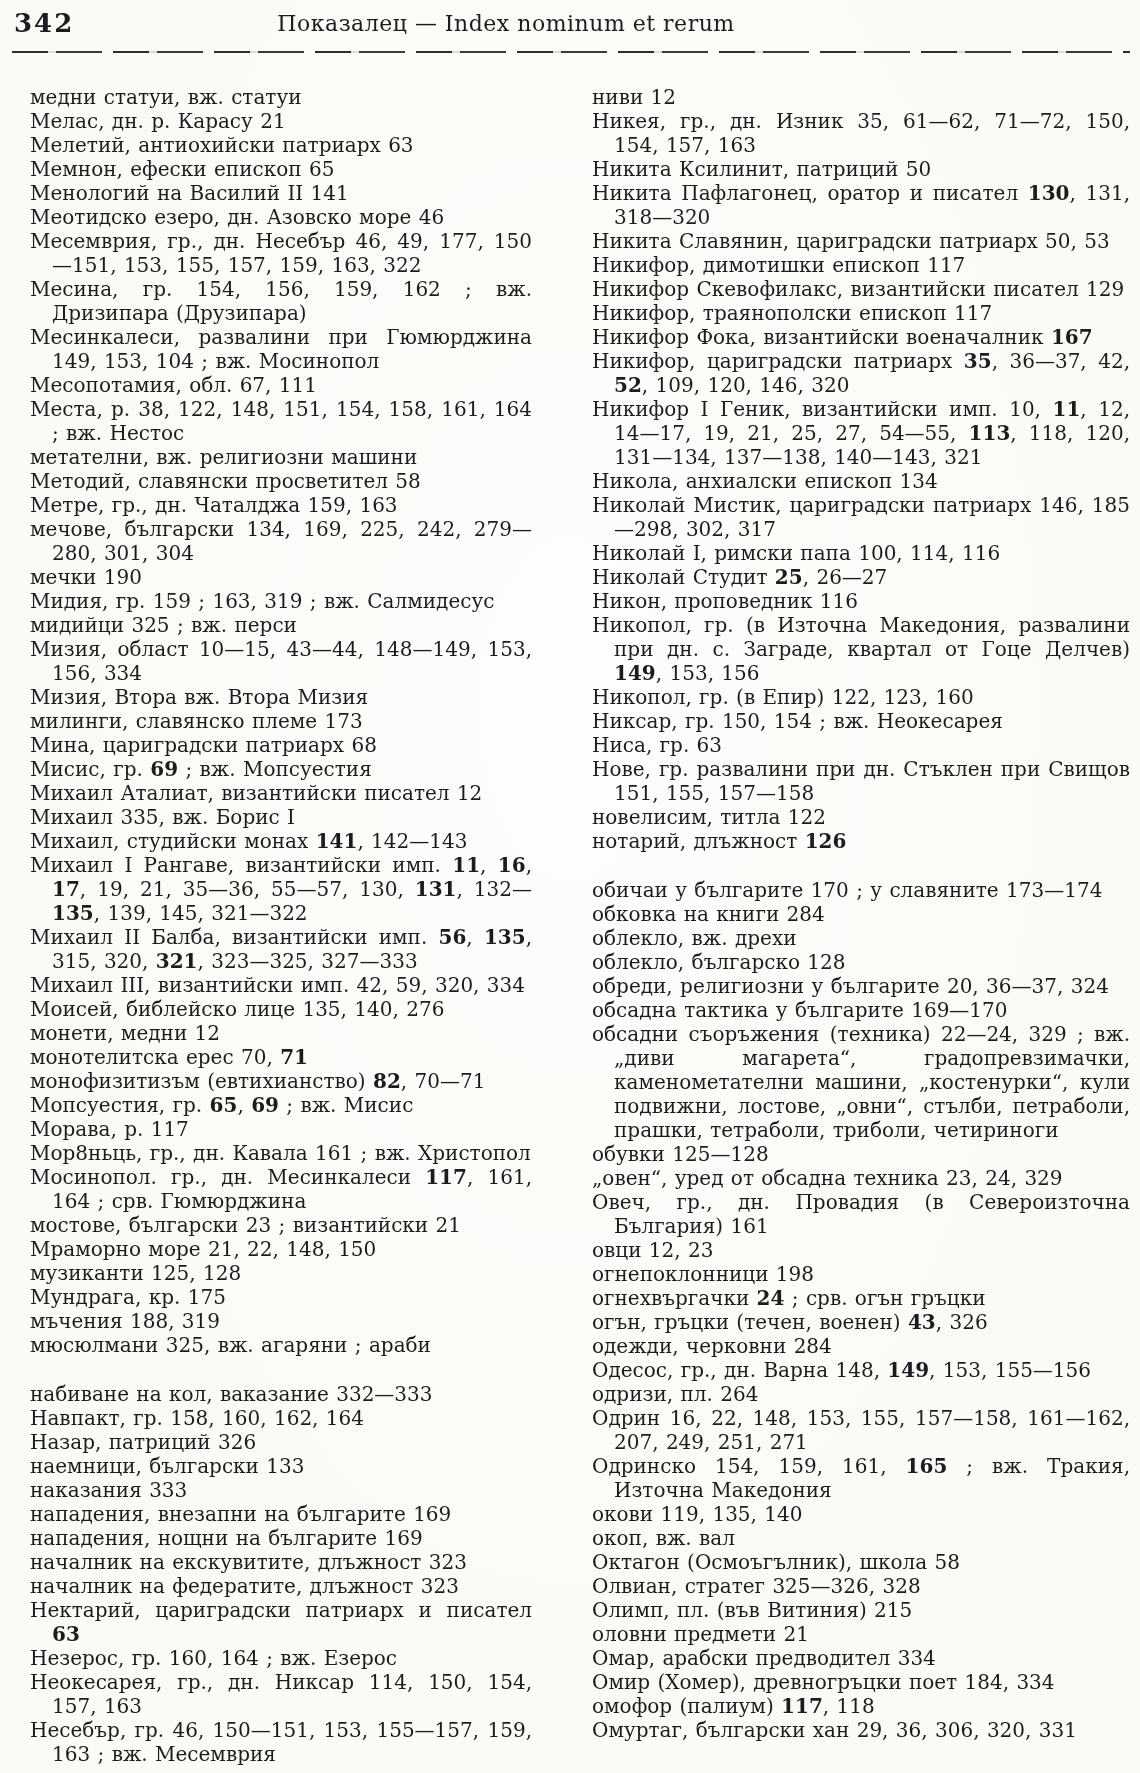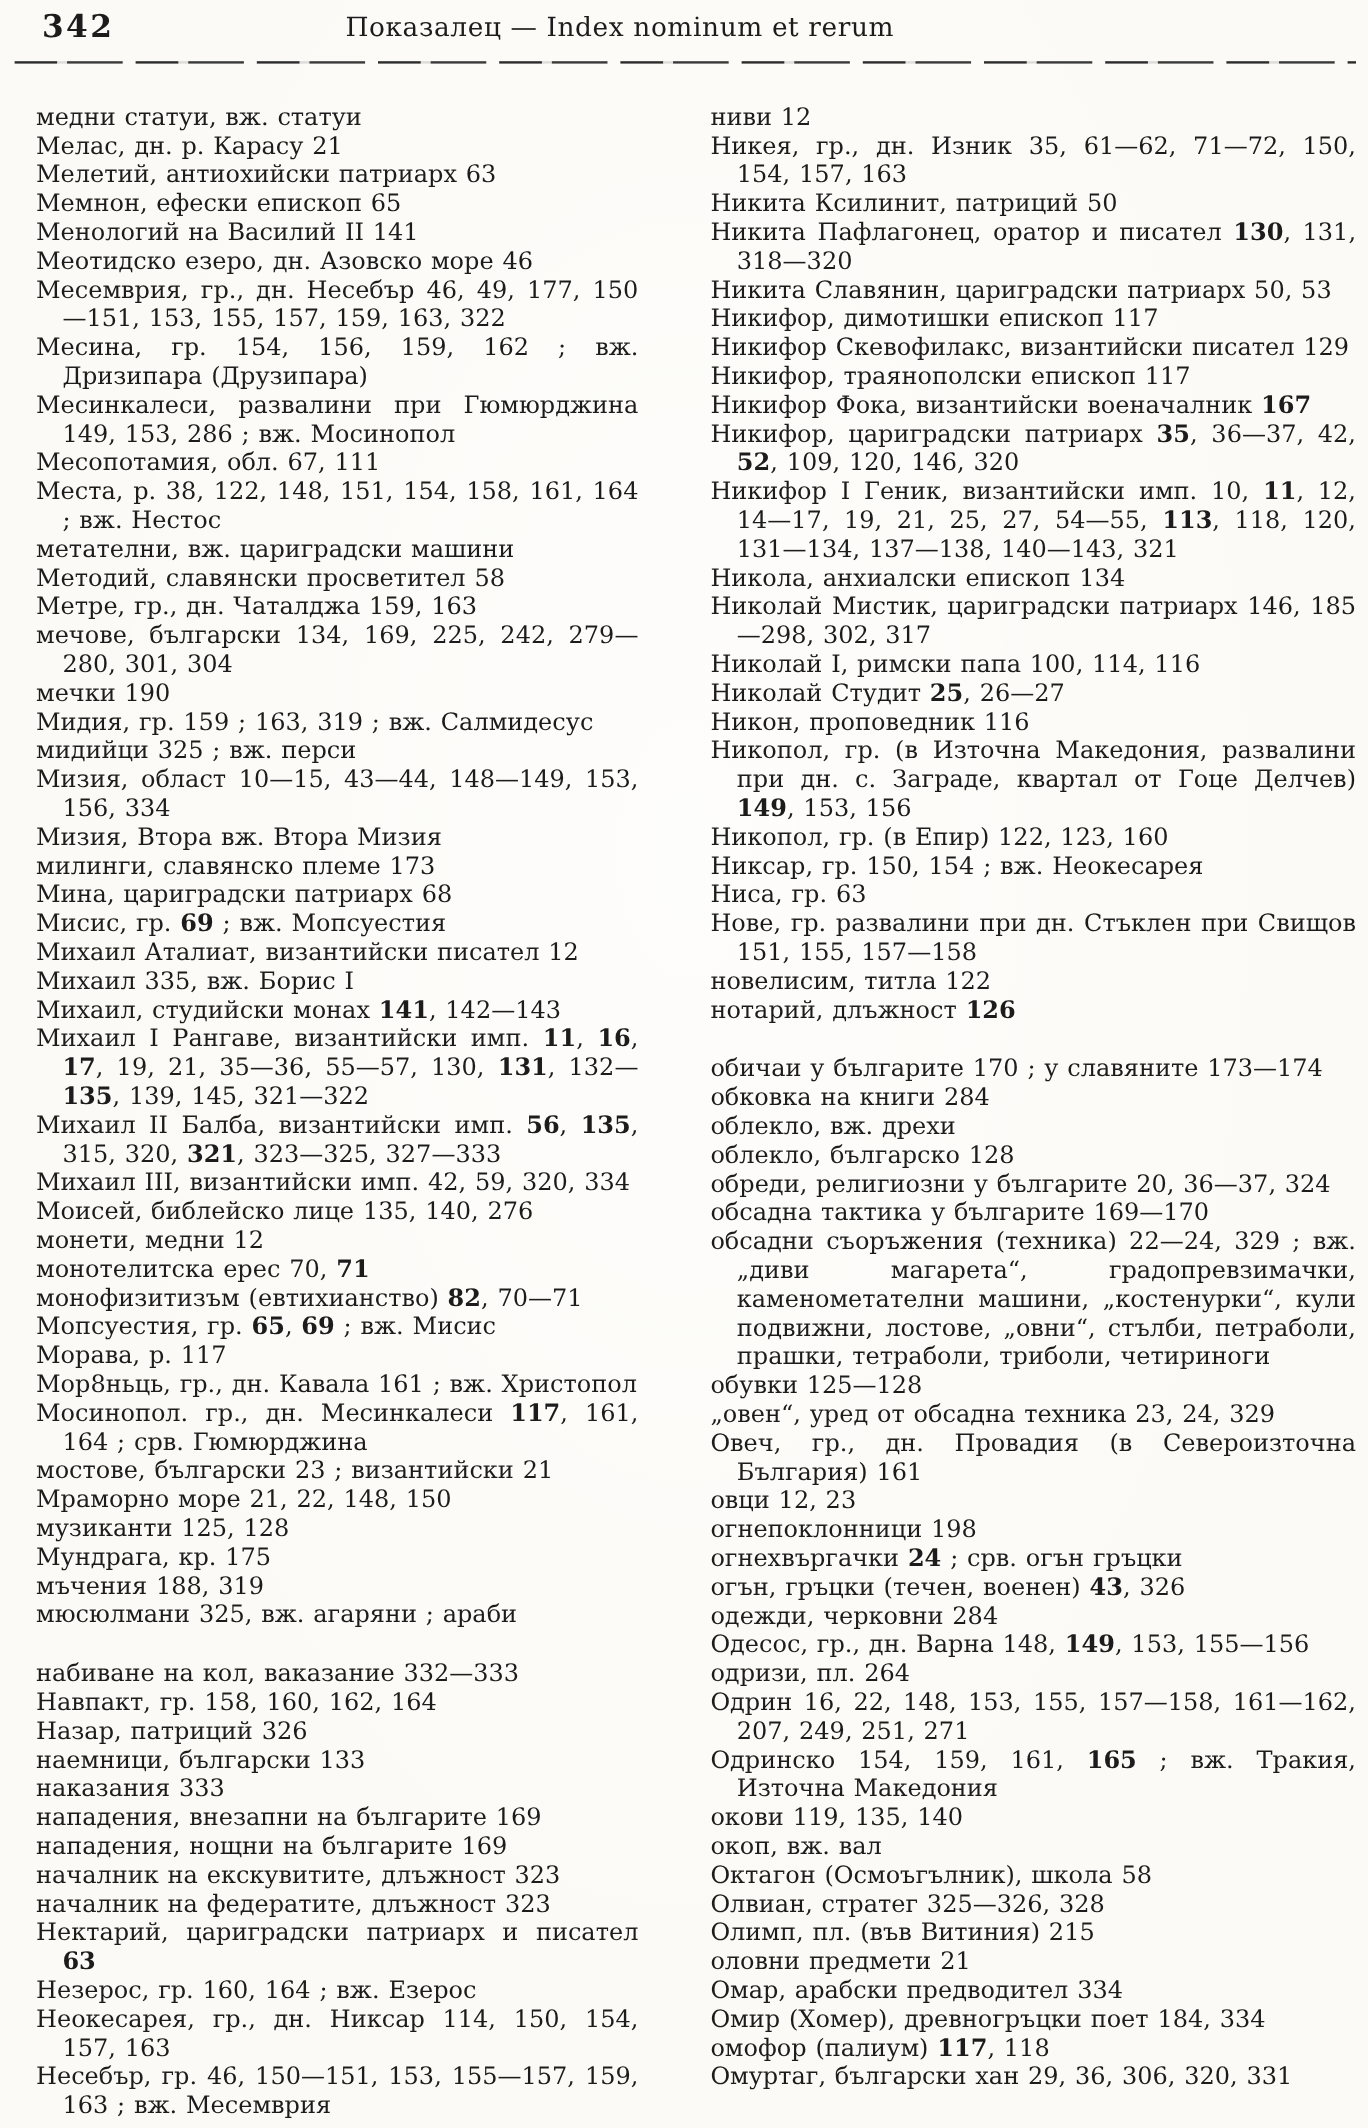--- a/index.html
+++ b/index.html
@@ -20,21 +20,20 @@
     width: 1140px;
     height: 1773px;
     padding: 8px 10px 0 12px;
     background:
       radial-gradient(ellipse at 50% 40%, rgba(255,255,255,.6), rgba(0,0,0,0) 70%),
       #fbfaf6;
   }
   .header {
     position: relative;
     height: 36px;
-    margin-left: 21px;
   }
   .pagenum {
     position: absolute;
     left: 2px;
     top: 0;
     font-size: 26px;
     font-weight: bold;
     letter-spacing: 2px;
   }
   .title {
@@ -101,24 +100,24 @@
     <div class="col col-left">
         <div class="group">
           <p class="entry">медни статуи, вж. статуи</p>
           <p class="entry">Мелас, дн. р. Карасу 21</p>
           <p class="entry">Мелетий, антиохийски патриарх 63</p>
           <p class="entry">Мемнон, ефески епископ 65</p>
           <p class="entry">Менологий на Василий II 141</p>
           <p class="entry">Меотидско езеро, дн. Азовско море 46</p>
           <p class="entry">Месемврия, гр., дн. Несебър 46, 49, 177, 150—151, 153, 155, 157, 159, 163, 322</p>
           <p class="entry">Месина, гр. 154, 156, 159, 162 ; вж. Дризипара (Друзипара)</p>
-          <p class="entry">Месинкалеси, развалини при Гюмюрджина 149, 153, 286 ; вж. Мосинопол</p>
+          <p class="entry">Месинкалеси, развалини при Гюмюрджина 149, 153, 104 ; вж. Мосинопол</p>
           <p class="entry">Месопотамия, обл. 67, 111</p>
           <p class="entry">Места, р. 38, 122, 148, 151, 154, 158, 161, 164 ; вж. Нестос</p>
-          <p class="entry">метателни, вж. цариградски машини</p>
+          <p class="entry">метателни, вж. религиозни машини</p>
           <p class="entry">Методий, славянски просветител 58</p>
           <p class="entry">Метре, гр., дн. Чаталджа 159, 163</p>
           <p class="entry">мечове, български 134, 169, 225, 242, 279—280, 301, 304</p>
           <p class="entry">мечки 190</p>
           <p class="entry">Мидия, гр. 159 ; 163, 319 ; вж. Салмидесус</p>
           <p class="entry">мидийци 325 ; вж. перси</p>
           <p class="entry">Мизия, област 10—15, 43—44, 148—149, 153, 156, 334</p>
           <p class="entry">Мизия, Втора вж. Втора Мизия</p>
           <p class="entry">милинги, славянско племе 173</p>
           <p class="entry">Мина, цариградски патриарх 68</p>

